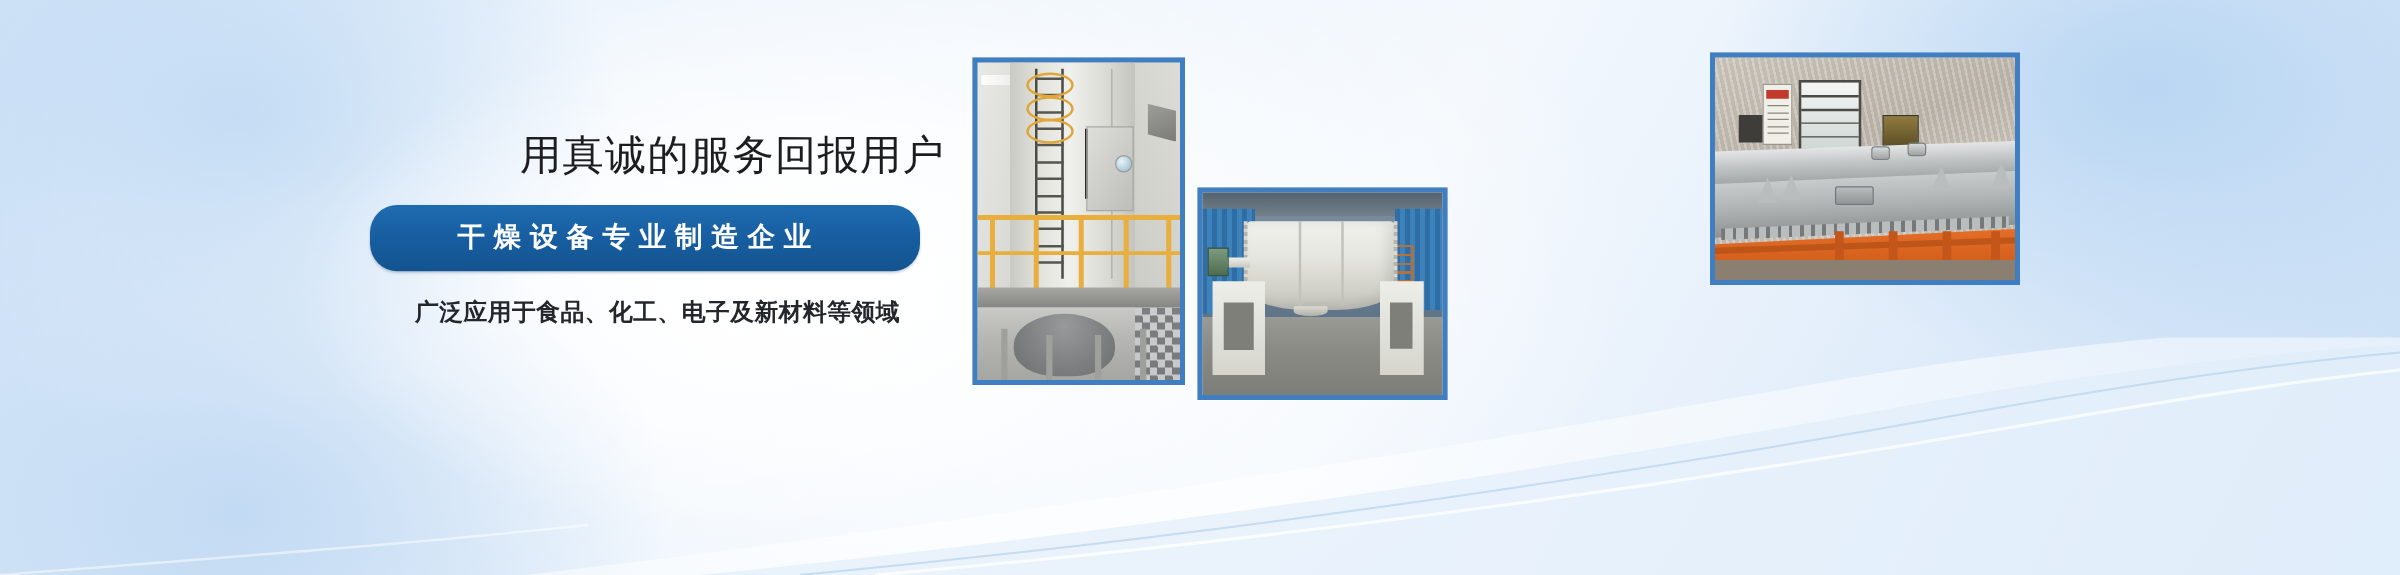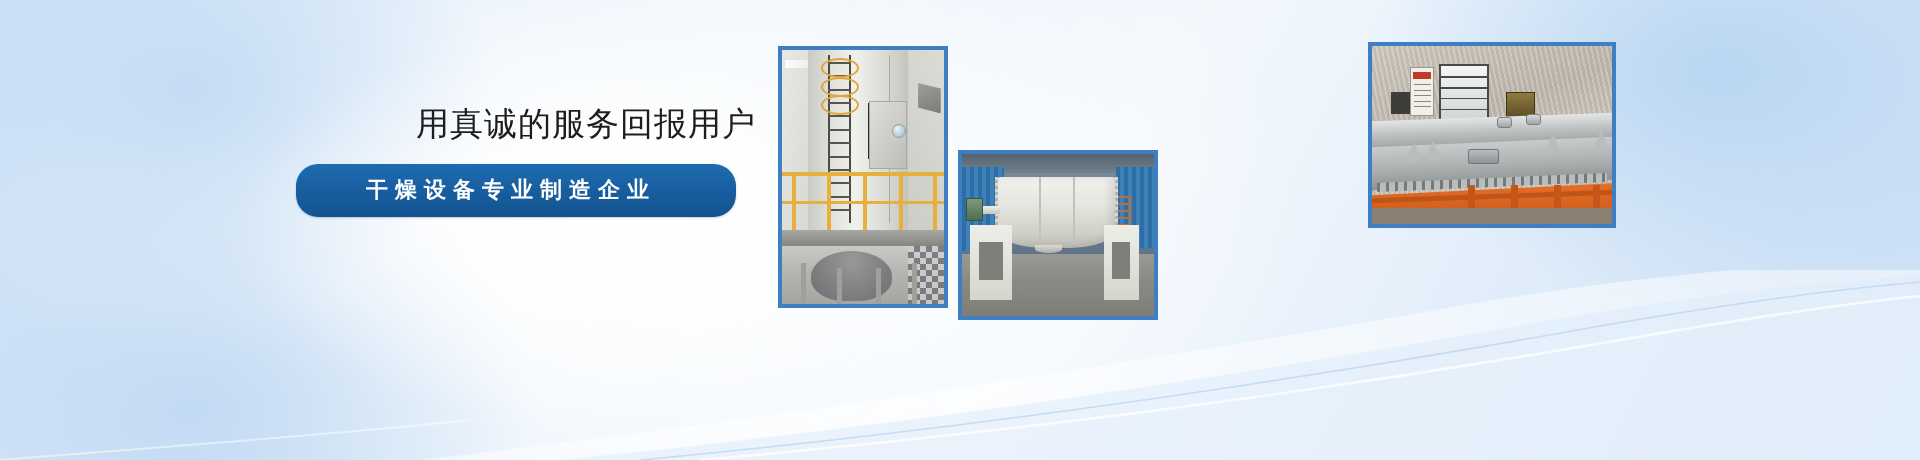--- a/index.html
+++ b/index.html
@@ -187,20 +187,21 @@
     <path d="M 420 190 C 760 150 1120 96 1470 34 C 1620 8 1780 -6 1920 -14 L 1920 190 Z" fill="#ffffff" opacity="0.50"></path>
     <path d="M 560 190 C 880 158 1220 110 1540 52 C 1690 26 1820 12 1920 6 L 1920 190 Z" fill="#dcebfa" opacity="0.55"></path>
     <path d="M 700 190 C 1000 164 1320 122 1620 70 C 1760 46 1860 32 1920 26" fill="none" stroke="#ffffff" stroke-width="2.5" opacity="0.75"></path>
     <path d="M 640 190 C 960 160 1290 112 1600 56 C 1740 32 1850 18 1920 12" fill="none" stroke="#bcd6ee" stroke-width="1.6" opacity="0.8"></path>
     <path d="M 0 190 C 180 176 340 164 470 150" fill="none" stroke="#ffffff" stroke-width="2" opacity="0.5"></path>
   </svg>
 
   <div class="text-block">
     <h1 class="headline">用真诚的服务回报用户</h1>
     <div class="badge">干燥设备专业制造企业</div>
+    <p class="subtitle">广泛应用于食品、化工、电子及新材料等领域</p>
   </div>
 
   <div class="photo photo-dryer">
     <div class="inner">
       <div class="p1-wallL"></div>
       <div class="p1-wallR"></div>
       <div class="p1-light"></div>
       <div class="p1-tower"></div>
       <div class="p1-towerEdge"></div>
       <div class="p1-vent"></div>

